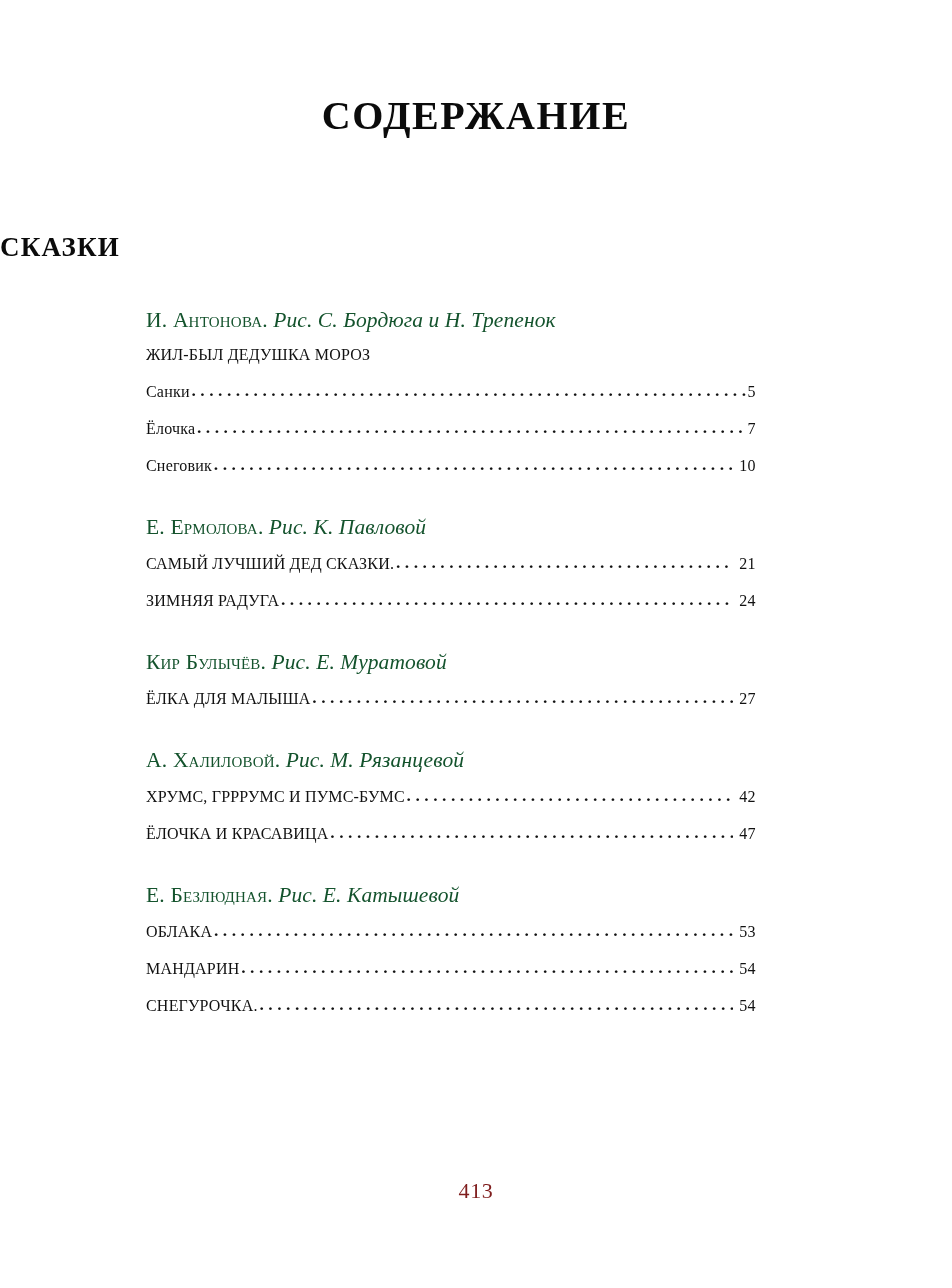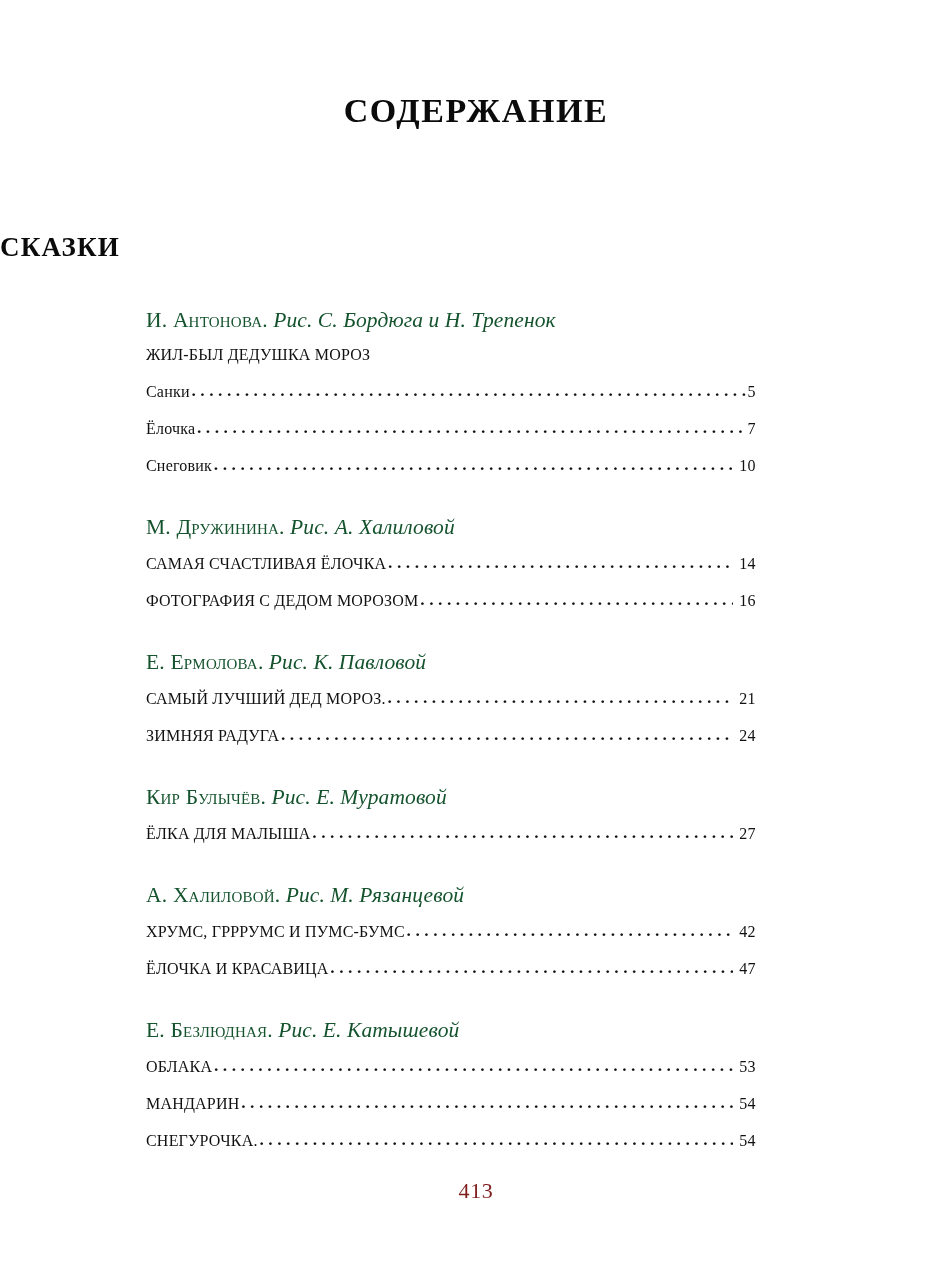--- a/index.html
+++ b/index.html
@@ -25,21 +25,21 @@
     height: 1288px;
     background: #fff;
   }
 
   .page-title {
     position: absolute;
     left: 0;
     top: 92px;
     width: 952px;
     text-align: center;
-    font-size: 34px;
+    font-size: 40px;
     font-weight: bold;
     letter-spacing: 1.6px;
     color: #0b0b0b;
   }
 
   .section-heading {
     position: absolute;
     left: 0;
     top: 232px;
     width: 952px;
@@ -153,36 +153,23 @@
           <span class="leader"></span>
           <span class="page-num lead-tight">7</span>
         </div>
         <div class="entry">
           <span class="entry-title">Снеговик</span>
           <span class="leader"></span>
           <span class="page-num lead-gap">10</span>
         </div>
       </div>
       <div class="block">
-        <div class="author-line"><span class="author-name">М. Дружинина.</span> <span class="illustrator">Рис. А. Халиловой</span></div>
-        <div class="entry">
-          <span class="entry-title">САМАЯ СЧАСТЛИВАЯ ЁЛОЧКА</span>
-          <span class="leader"></span>
-          <span class="page-num lead-gap">14</span>
-        </div>
-        <div class="entry">
-          <span class="entry-title">ФОТОГРАФИЯ С ДЕДОМ МОРОЗОМ</span>
-          <span class="leader"></span>
-          <span class="page-num lead-gap">16</span>
-        </div>
-      </div>
-      <div class="block">
         <div class="author-line"><span class="author-name">Е. Ермолова.</span> <span class="illustrator">Рис. К. Павловой</span></div>
         <div class="entry">
-          <span class="entry-title">САМЫЙ ЛУЧШИЙ ДЕД МОРОЗ.</span>
+          <span class="entry-title">САМЫЙ ЛУЧШИЙ ДЕД СКАЗКИ.</span>
           <span class="leader"></span>
           <span class="page-num lead-gap">21</span>
         </div>
         <div class="entry">
           <span class="entry-title">ЗИМНЯЯ РАДУГА</span>
           <span class="leader"></span>
           <span class="page-num lead-gap">24</span>
         </div>
       </div>
       <div class="block">

